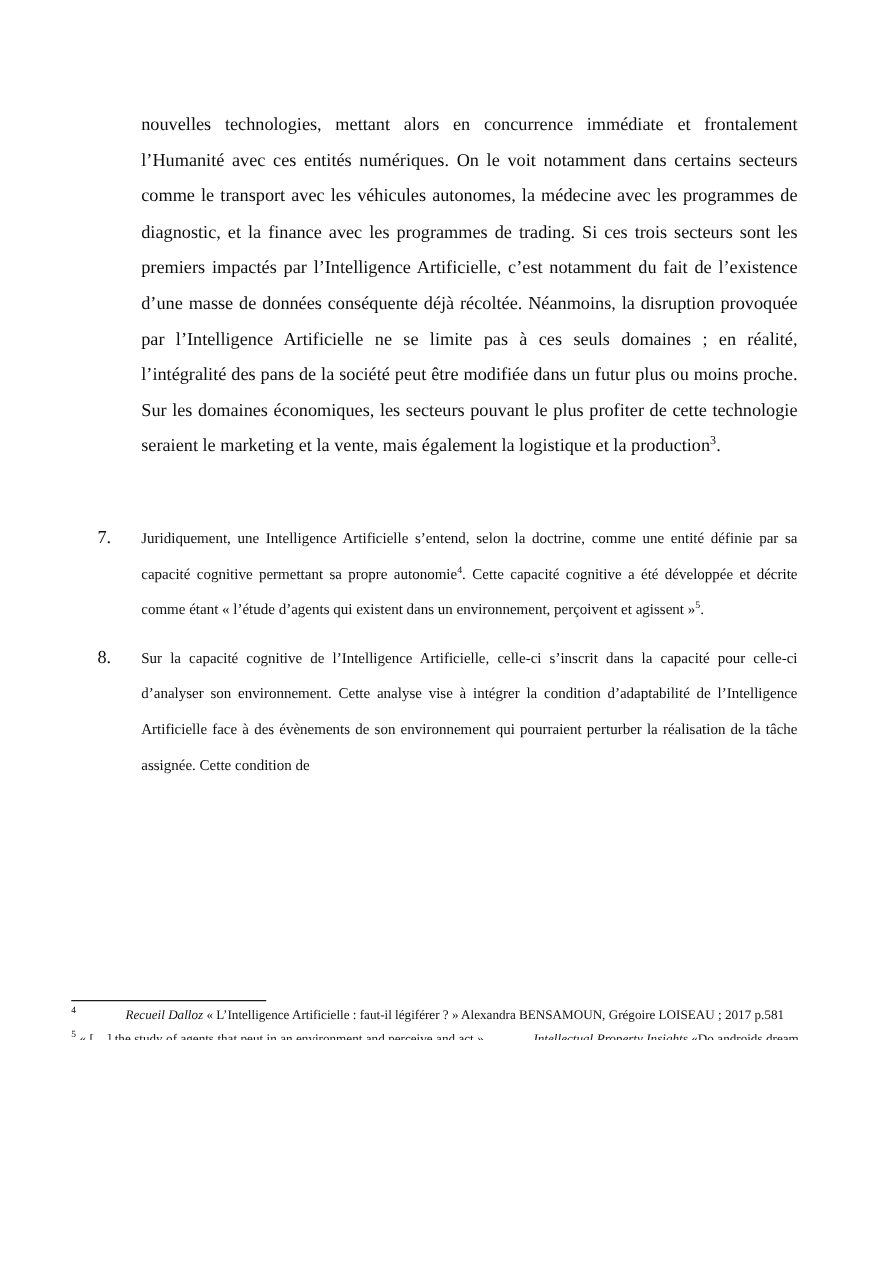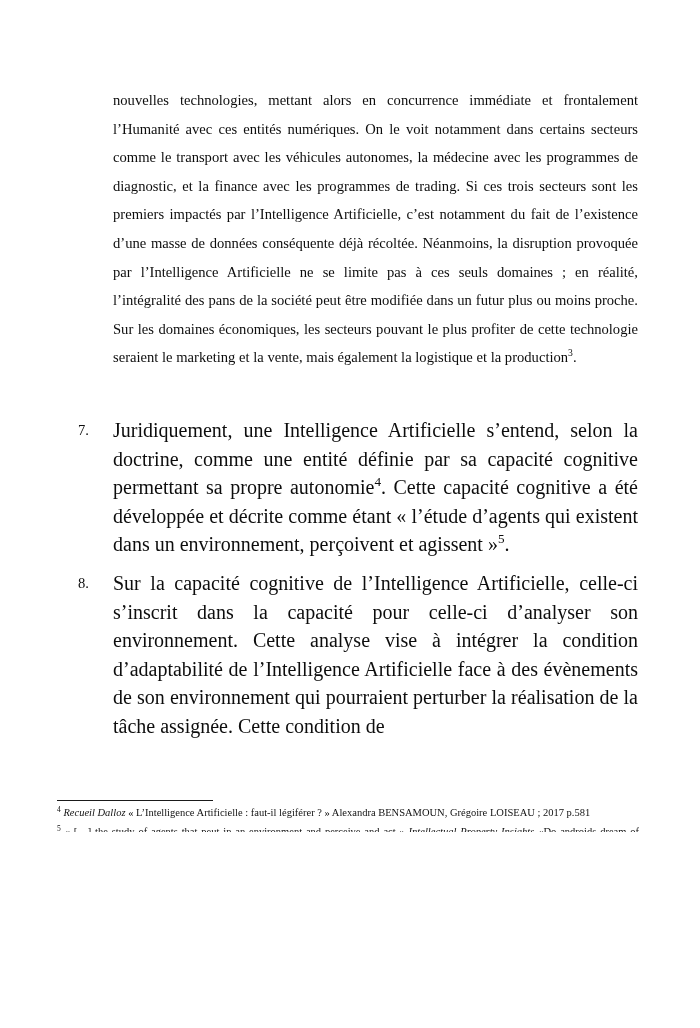--- a/index.html
+++ b/index.html
@@ -51,21 +51,21 @@
     left: 0px;
     top: 0px;
     width: 26px;
     font-size: 14.6px;
     line-height: 28.6px;
     text-align: left;
   }
   .numbered .item-text {
     margin-left: 35px;
     width: 525px;
-    font-size: 20px;
+    font-size: 12px;
     line-height: 28.6px;
     text-align: justify;
   }
 
   .gap-large { height: 44px; }
   .gap-small { height: 10px; }
 
   sup.fn {
     font-size: 0.66em;
     vertical-align: super;
@@ -92,21 +92,21 @@
     text-justify: inter-word;
     margin: 0 0 6px 0;
     color: #111111;
   }
   .fn-item:last-child { margin-bottom: 0; }
   .fn-item sup {
     font-size: 0.72em;
     vertical-align: super;
     line-height: 0;
   }
-  .fn-item i { font-style: italic; }
+  .fn-item i { font-style: italic; margin-left: 37px; }
 
   
   .page-number {
     position: absolute;
     left: 0;
     top: 936px;
     width: 700px;
     text-align: right;
     font-size: 15px;
     line-height: 18px;

